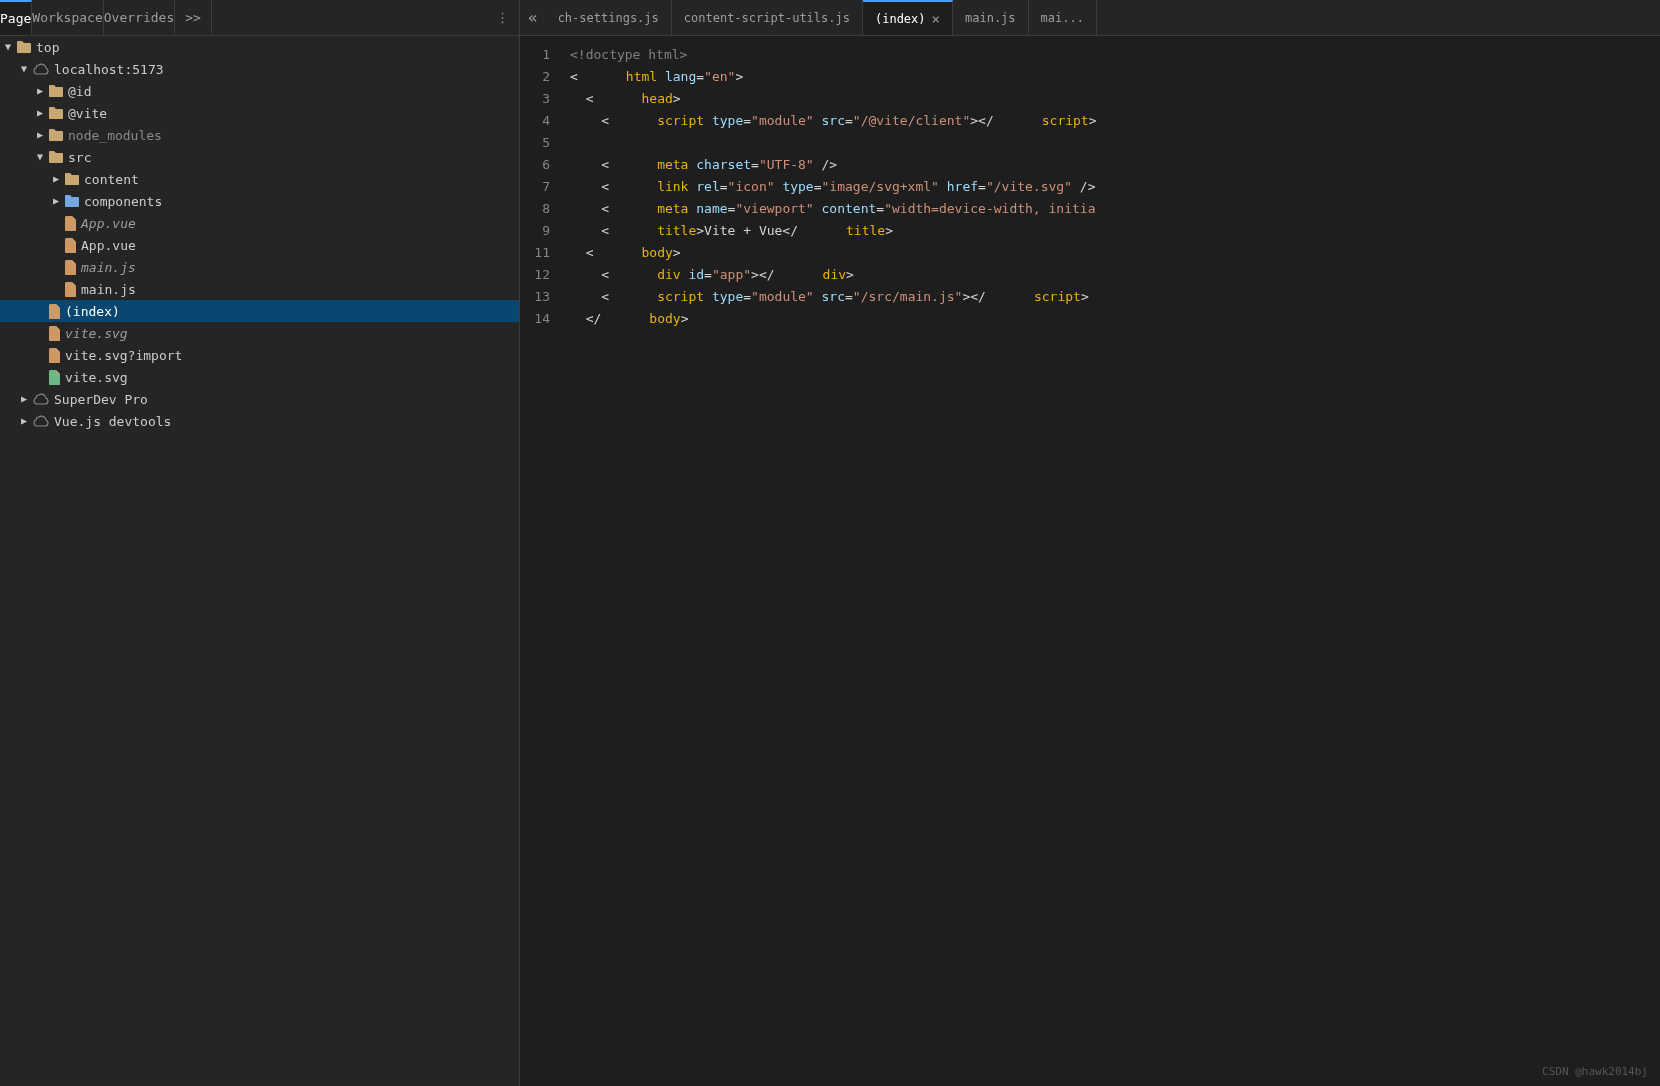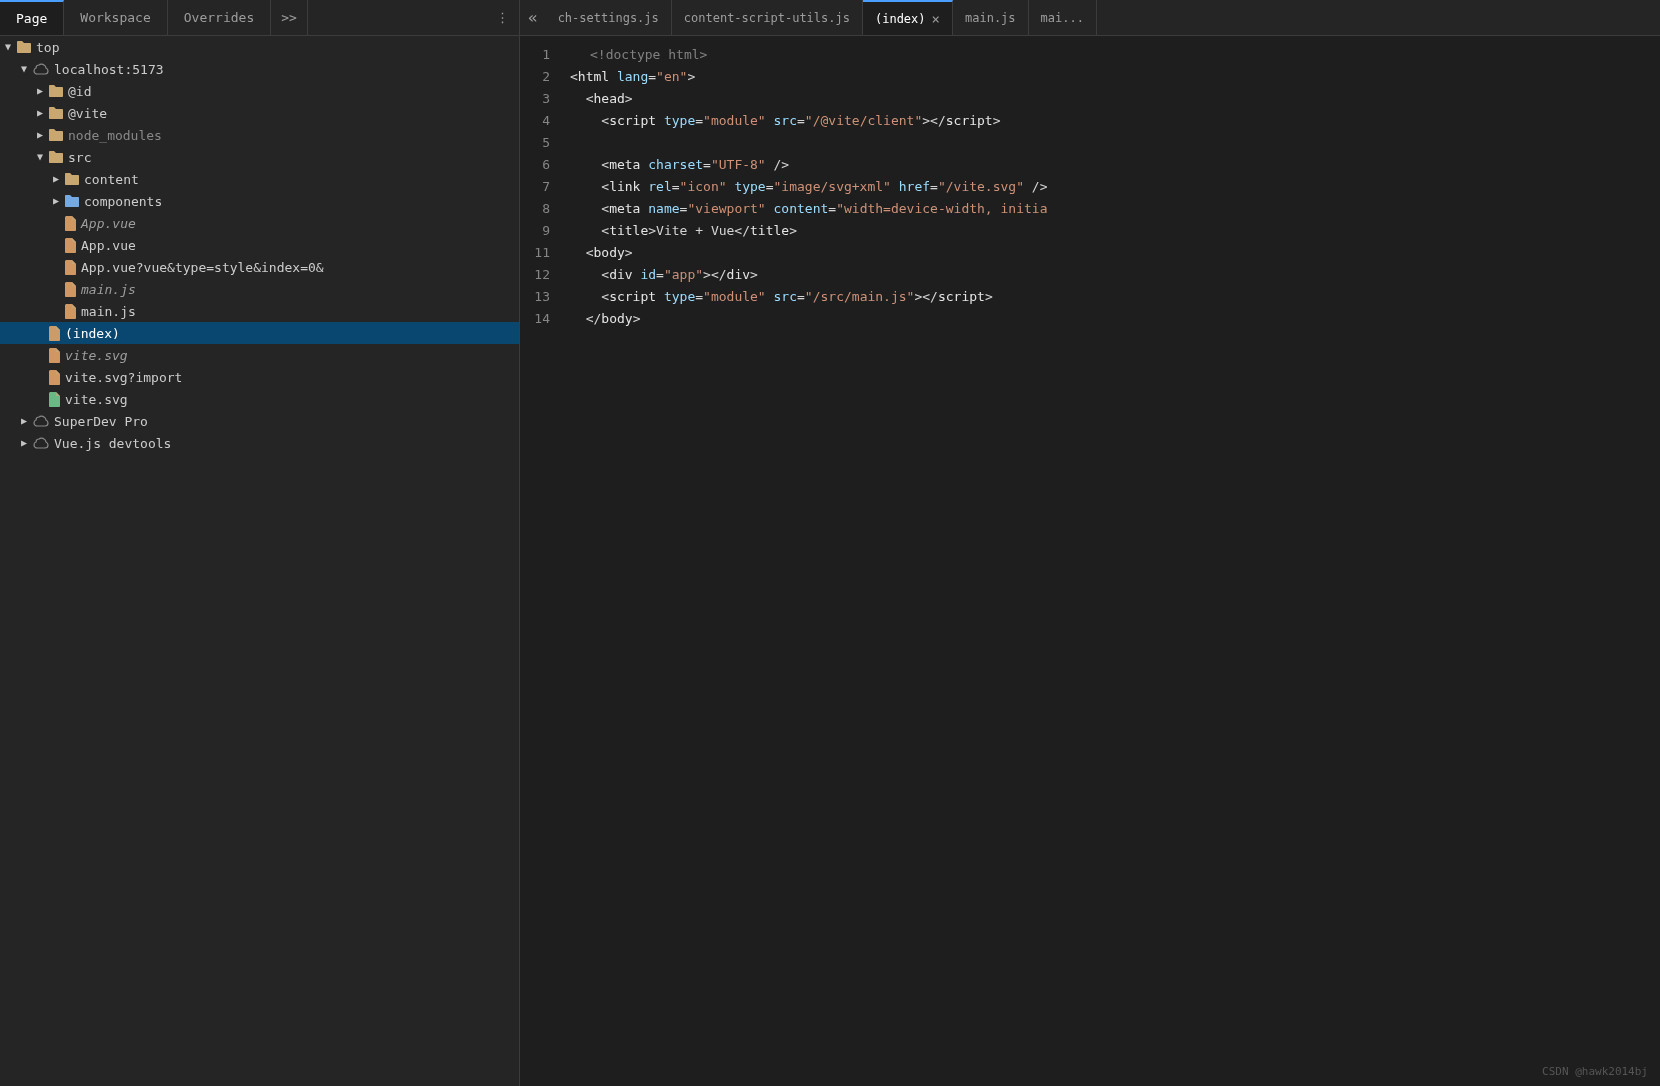--- a/index.html
+++ b/index.html
@@ -8,21 +8,21 @@
       color: #ccc;
       font-family: 'Consolas', 'Monaco', monospace;
       font-size: 13px;
       height: 1086px;
       width: 1660px;
       overflow: hidden;
       display: flex;
       flex-direction: column;
     }
     .tab {
-      padding: 0 16px;
+      padding: 0 0;
       height: 100%;
       display: flex;
       align-items: center;
       cursor: pointer;
       color: #9d9d9d;
       font-size: 13px;
       border-right: 1px solid #3c3c3c;
       white-space: nowrap;
     }
     .tab.active {
@@ -194,23 +194,23 @@
     }
 
     .line-content {
       flex: 1;
       font-size: 13px;
       white-space: pre;
       color: #d4d4d4;
     }
 
     
-    .c-gray { color: #808080; margin-left: 20px; }
+    .c-gray { color: #808080; }
     .c-orange { color: #ce9178; }
-    .c-blue { color: #e5e5e5; }
+    .c-blue { color: #eab308; margin-left: 48px; }
     .c-white { color: #d4d4d4; }
     .c-lt-blue { color: #9cdcfe; }
 
     .watermark {
       position: absolute;
       bottom: 8px;
       right: 12px;
       color: #555;
       font-size: 11px;
     }
@@ -358,31 +358,20 @@
       </div>
       <div class="tree-item">
         <span class="tree-indent" style="width: 48px;"></span>
         <span style="width: 16px; display: inline-block;"></span>
         <span style="display: inline-flex; align-items: center; margin-right: 4px;">
           <svg width="13" height="16" viewBox="0 0 13 16" fill="none" xmlns="http://www.w3.org/2000/svg">
     <path d="M2 1H8L12 5V15C12 15.55 11.55 16 11 16H2C1.45 16 1 15.55 1 15V2C1 1.45 1.45 1.95 2 1Z" fill="#e2a469" opacity="0.9"></path>
     <path d="M8 1L12 5H9C8.45 5 8 4.55 8 4V1Z" fill="#c8a87a" opacity="0.7"></path>
   </svg>
         </span>
-        <span class="tree-label">App.vue?vue&amp;type=style&amp;index=0&amp;</span>
-      </div>
-      <div class="tree-item">
-        <span class="tree-indent" style="width: 48px;"></span>
-        <span style="width: 16px; display: inline-block;"></span>
-        <span style="display: inline-flex; align-items: center; margin-right: 4px;">
-          <svg width="13" height="16" viewBox="0 0 13 16" fill="none" xmlns="http://www.w3.org/2000/svg">
-    <path d="M2 1H8L12 5V15C12 15.55 11.55 16 11 16H2C1.45 16 1 15.55 1 15V2C1 1.45 1.45 1.95 2 1Z" fill="#e2a469" opacity="0.9"></path>
-    <path d="M8 1L12 5H9C8.45 5 8 4.55 8 4V1Z" fill="#c8a87a" opacity="0.7"></path>
-  </svg>
-        </span>
         <span class="tree-label italic">main.js</span>
       </div>
       <div class="tree-item">
         <span class="tree-indent" style="width: 48px;"></span>
         <span style="width: 16px; display: inline-block;"></span>
         <span style="display: inline-flex; align-items: center; margin-right: 4px;">
           <svg width="13" height="16" viewBox="0 0 13 16" fill="none" xmlns="http://www.w3.org/2000/svg">
     <path d="M2 1H8L12 5V15C12 15.55 11.55 16 11 16H2C1.45 16 1 15.55 1 15V2C1 1.45 1.45 1.95 2 1Z" fill="#e2a469" opacity="0.9"></path>
     <path d="M8 1L12 5H9C8.45 5 8 4.55 8 4V1Z" fill="#c8a87a" opacity="0.7"></path>
   </svg>

